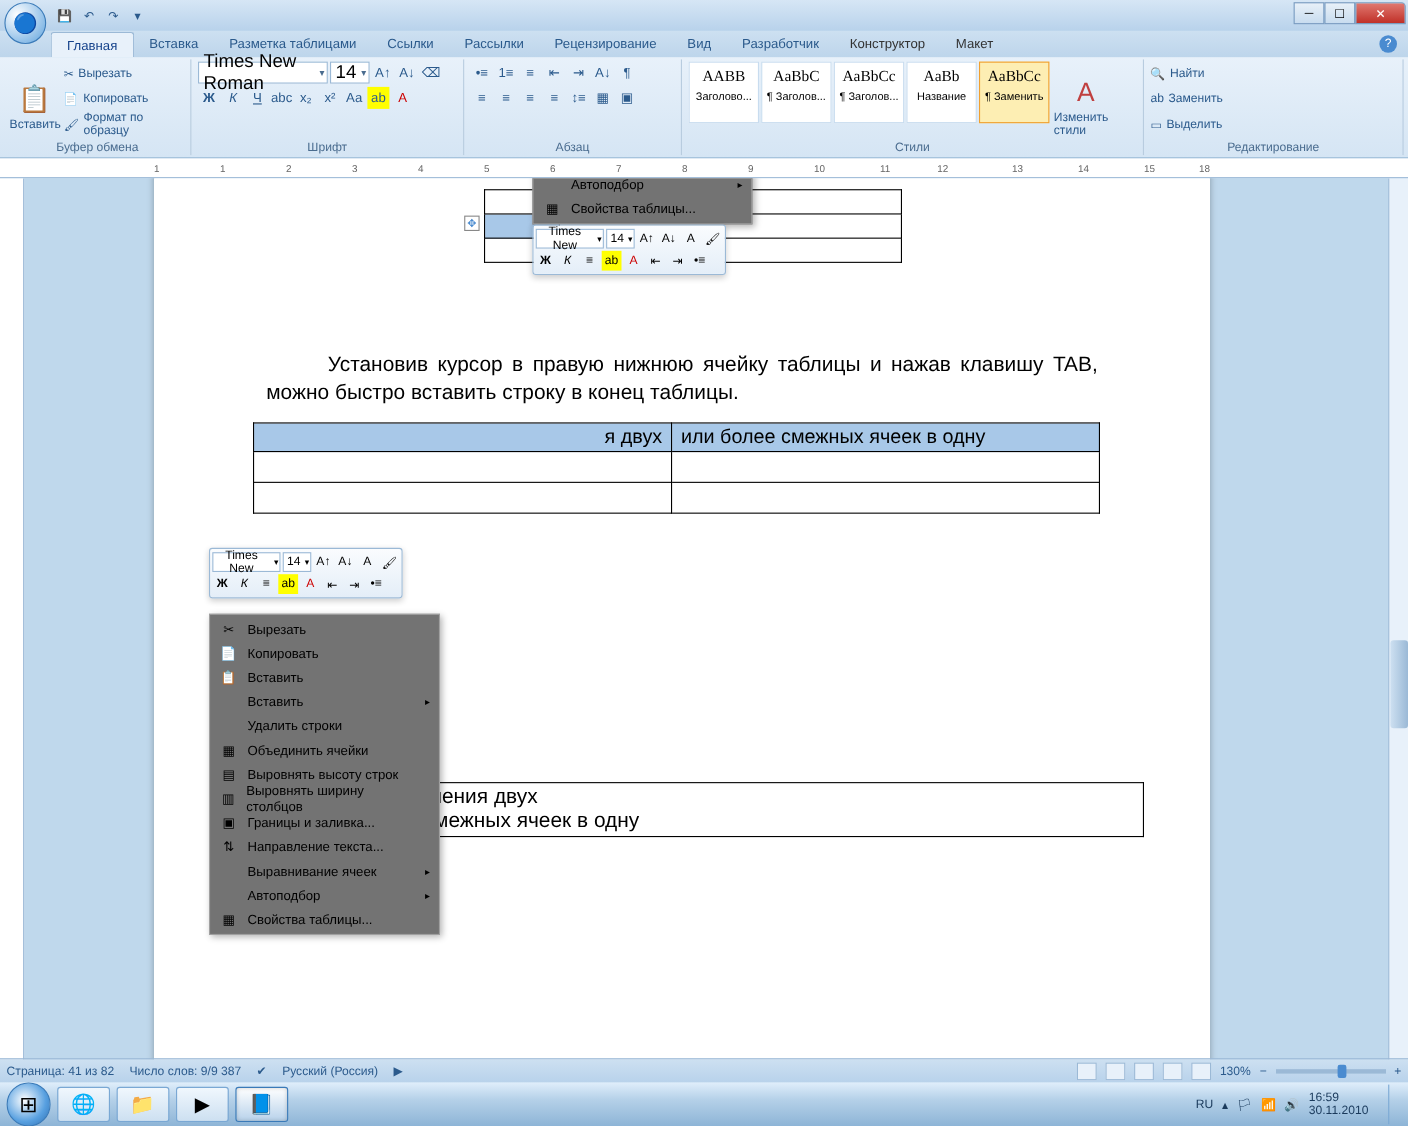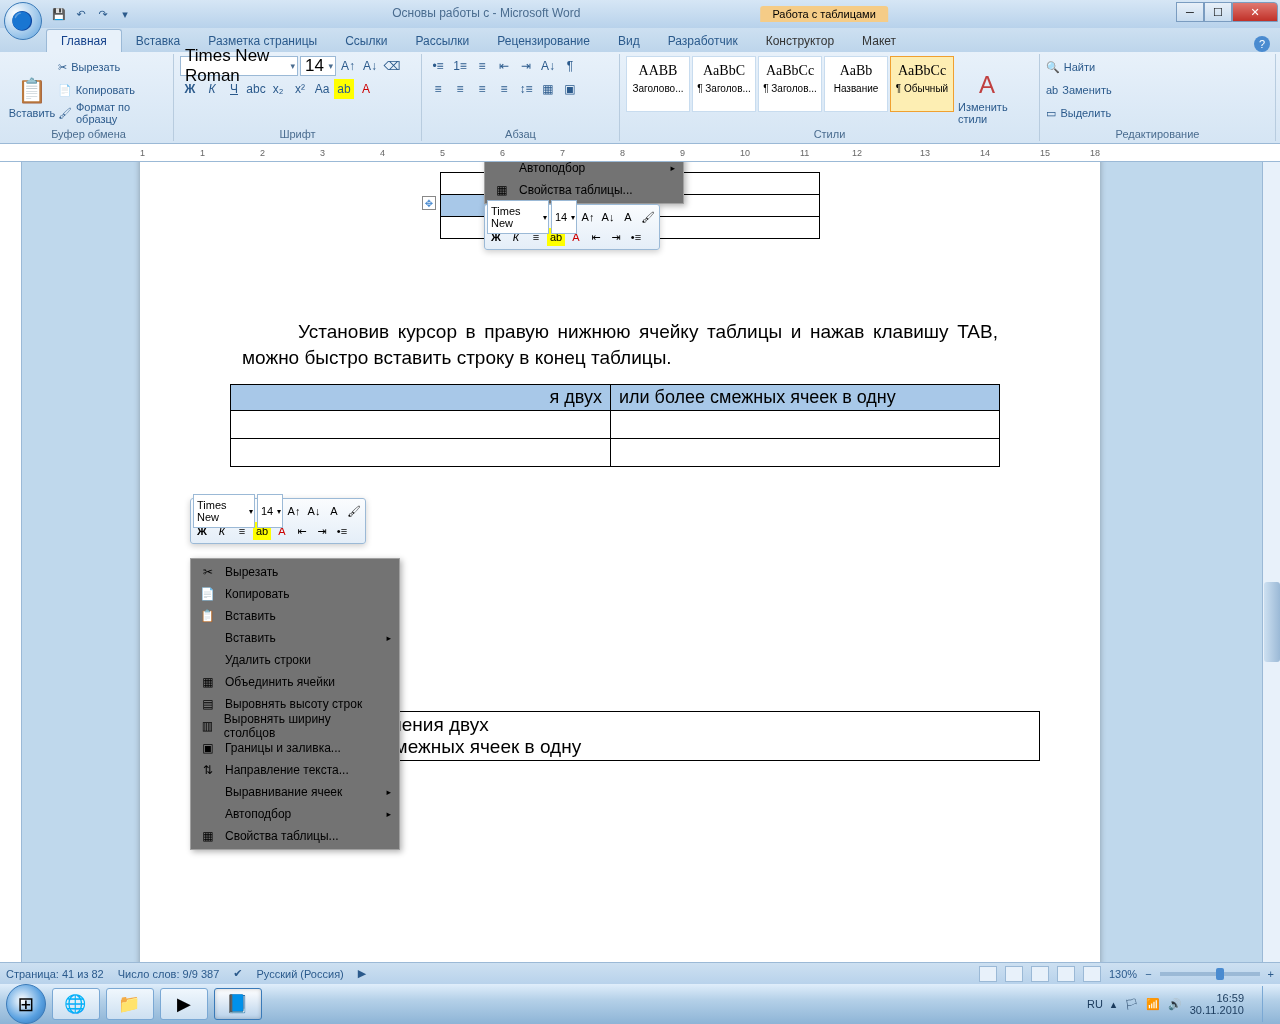--- a/index.html
+++ b/index.html
@@ -11,21 +11,21 @@
 .qat { margin-left: 46px; display: flex; gap: 4px; align-items: center; }
 .qat-btn { width: 18px; height: 18px; display: flex; align-items: center; justify-content: center; font-size: 11px; color: #2b5a8c; }
 .title-center { position: absolute; left: 50%; transform: translateX(-50%); display: flex; gap: 180px; }
 .title-text { font-size: 12px; color: #4a6c8f; }
 .tab-context { background: #f5cc87; padding: 2px 12px; border-radius: 3px 3px 0 0; font-size: 11px; }
 .win-controls { position: absolute; right: 2px; top: 2px; display: flex; }
 .win-btn { width: 28px; height: 20px; border: 1px solid #7a9cc0; background: linear-gradient(#e8f0f8,#c8dcef); display: flex; align-items: center; justify-content: center; font-size: 11px; }
 .win-close { width: 46px; background: linear-gradient(#e07870,#c03028); color: #fff; border-radius: 0 4px 0 0; }
 
 
-.ribbon-tabs { height: 24px; background: linear-gradient(#cde0f1,#bdd5eb); display: flex; align-items: flex-end; padding-left: 46px; font-size: 12px; }
+.ribbon-tabs { height: 24px; background: linear-gradient(#cde0f1,#bdd5eb); display: flex; align-items: center; padding-left: 46px; font-size: 12px; }
 .rtab { padding: 4px 14px; color: #2b5a8c; cursor: pointer; }
 .rtab.active { background: #e8f1fa; border: 1px solid #9bb9d6; border-bottom: none; border-radius: 3px 3px 0 0; color: #15428b; }
 .rtab.context { color: #333; }
 .help-icon { margin-left: auto; margin-right: 10px; width: 16px; height: 16px; background: #4a8bd0; border-radius: 50%; color: #fff; font-size: 11px; display: flex; align-items: center; justify-content: center; }
 
 
 .ribbon { height: 92px; background: linear-gradient(#e8f1fa,#d5e5f4); border-bottom: 1px solid #9bb9d6; display: flex; padding: 2px 4px; }
 .rgroup { border-right: 1px solid #b8ccdf; padding: 2px 6px; display: flex; flex-direction: column; position: relative; }
 .rgroup-label { position: absolute; bottom: 1px; left: 0; right: 0; text-align: center; font-size: 11px; color: #4a6c8f; }
 .rgroup-body { flex: 1; display: flex; gap: 4px; }
@@ -64,21 +64,21 @@
 .merged-table { border-collapse: collapse; width: 760px; margin-left: 50px; }
 .merged-table td { border: 1px solid #000; padding: 2px 8px; font-size: 19px; }
 
 .para { margin: 10px 12px; text-align: justify; line-height: 1.35; }
 .heading7 { font-weight: bold; font-family: Arial, sans-serif; font-size: 19px; margin: 16px 0 10px 58px; }
 .italic { font-style: italic; }
 
 
 .mini-toolbar { position: absolute; background: linear-gradient(#fafcfe,#e4eef8); border: 1px solid #9bb9d6; border-radius: 3px; padding: 2px; box-shadow: 0 2px 6px rgba(0,0,0,0.2); font-size: 11px; }
 .mini-row { display: flex; gap: 2px; align-items: center; height: 20px; }
-.mini-combo { height: 34px; border: 1px solid #9bb9d6; background: #fff; padding: 0 12px 0 3px; position: relative; display: flex; align-items: center; font-size: 11px; }
+.mini-combo { height: 18px; border: 1px solid #9bb9d6; background: #fff; padding: 0 12px 0 3px; position: relative; display: flex; align-items: center; font-size: 11px; text-align: center; }
 .mini-combo::after { content:"▾"; position:absolute; right:1px; font-size:8px; }
 .mini-icn { width: 18px; height: 18px; display: flex; align-items: center; justify-content: center; font-size: 11px; }
 
 
 .ctx-menu { position: absolute; background: #737373; border: 1px solid #a0a0a0; box-shadow: 2px 2px 6px rgba(0,0,0,0.3); font-size: 12px; min-width: 200px; padding: 2px; }
 .ctx-item { display: flex; align-items: center; height: 22px; padding: 0 20px 0 4px; position: relative; }
 .ctx-icon { width: 22px; text-align: center; font-size: 12px; margin-right: 6px; }
 .ctx-arrow { position: absolute; right: 6px; font-size: 9px; }
 
 
@@ -87,51 +87,47 @@
 .view-btn { width: 18px; height: 16px; border: 1px solid #9bb9d6; background: #e8f1fa; }
 .zoom-slider { width: 100px; height: 4px; background: #9bb9d6; position: relative; }
 .zoom-thumb { position: absolute; width: 8px; height: 12px; background: #4a8bd0; top: -4px; left: 56px; border-radius: 2px; }
 
 
 .taskbar { position: absolute; bottom: 0; left: 0; right: 0; height: 40px; background: linear-gradient(#e0eefb,#b4d0e8 40%,#8db4d6); display: flex; align-items: center; padding: 0 6px; }
 .start-btn { width: 40px; height: 40px; background: radial-gradient(circle at 40% 40%, #fff, #58a0e0 60%, #2b6cb0); border-radius: 50%; display: flex; align-items: center; justify-content: center; font-size: 20px; border: 1px solid #3a7ab8; }
 .task-btn { width: 48px; height: 32px; margin-left: 6px; border: 1px solid #7aa8d4; background: linear-gradient(#f0f7fd,#cde0f1); border-radius: 3px; display: flex; align-items: center; justify-content: center; font-size: 18px; }
 .task-btn.active { border-color: #3a7ab8; background: linear-gradient(#fff,#b8d2eb); box-shadow: inset 0 0 4px rgba(0,0,0,0.2); }
 .tray { margin-left: auto; display: flex; align-items: center; gap: 8px; font-size: 11px; color: #1a3a5c; }
-.clock { text-align: right; line-height: 1.1; margin-right: 4px; }
+.clock { text-align: left; line-height: 1.1; margin-right: 4px; }
 .show-desktop { width: 12px; height: 36px; border-left: 1px solid #7aa8d4; margin-left: 6px; }
 
 .table-handle { position: absolute; width: 14px; height: 14px; border: 1px solid #888; background: #fff; display: flex; align-items: center; justify-content: center; font-size: 10px; color: #4a8bd0; }
 </style>
 </head>
 <body>
 
 <div class="titlebar">
   <div class="office-btn">🔵</div>
   <div class="qat">
     <div class="qat-btn">💾</div>
     <div class="qat-btn">↶</div>
     <div class="qat-btn">↷</div>
     <div class="qat-btn">▾</div>
   </div>
-  <div class="title-center">
-    <span class="title-text">Основы работы с - Microsoft Word</span>
-    <span class="tab-context">Работа с таблицами</span>
-  </div>
   <div class="win-controls">
     <div class="win-btn">─</div>
     <div class="win-btn">☐</div>
     <div class="win-btn win-close">✕</div>
   </div>
 </div>
 
 <div class="ribbon-tabs">
   <div class="rtab active">Главная</div>
   <div class="rtab">Вставка</div>
-  <div class="rtab">Разметка страницы</div>
+  <div class="rtab">Разметка таблицами</div>
   <div class="rtab">Ссылки</div>
   <div class="rtab">Рассылки</div>
   <div class="rtab">Рецензирование</div>
   <div class="rtab">Вид</div>
   <div class="rtab">Разработчик</div>
   <div class="rtab context">Конструктор</div>
   <div class="rtab context">Макет</div>
   <div class="help-icon">?</div>
 </div>
 
@@ -224,21 +220,21 @@
         <div class="style-item">
             <div class="style-sample">AaBbCc</div>
             <div>¶ Заголов...</div>
           </div>
         <div class="style-item">
             <div class="style-sample">AaBb</div>
             <div>Название</div>
           </div>
         <div class="style-item sel">
             <div class="style-sample">AaBbCc</div>
-            <div>¶ Обычный</div>
+            <div>¶ Заменить</div>
           </div>
       </div>
       <div class="big-btn" style="width:58px">
         <span class="icn" style="color:#c04040">A</span>
         <span>Изменить стили</span>
       </div>
     </div>
     <div class="rgroup-label">Стили</div>
   </div>
 

